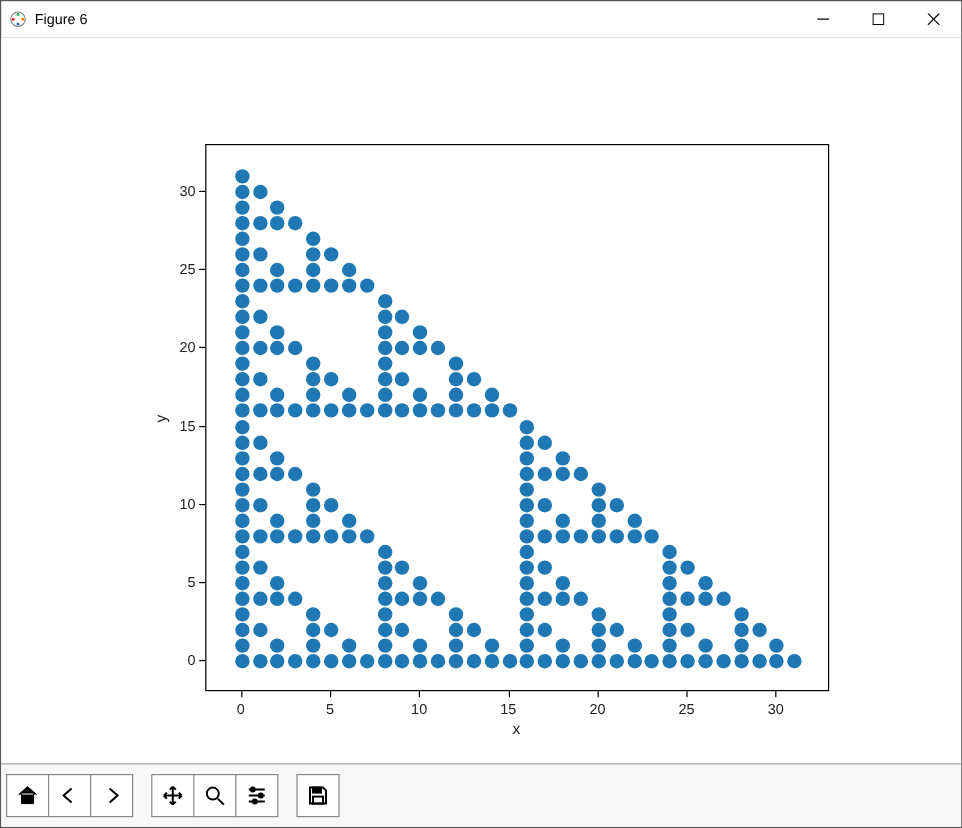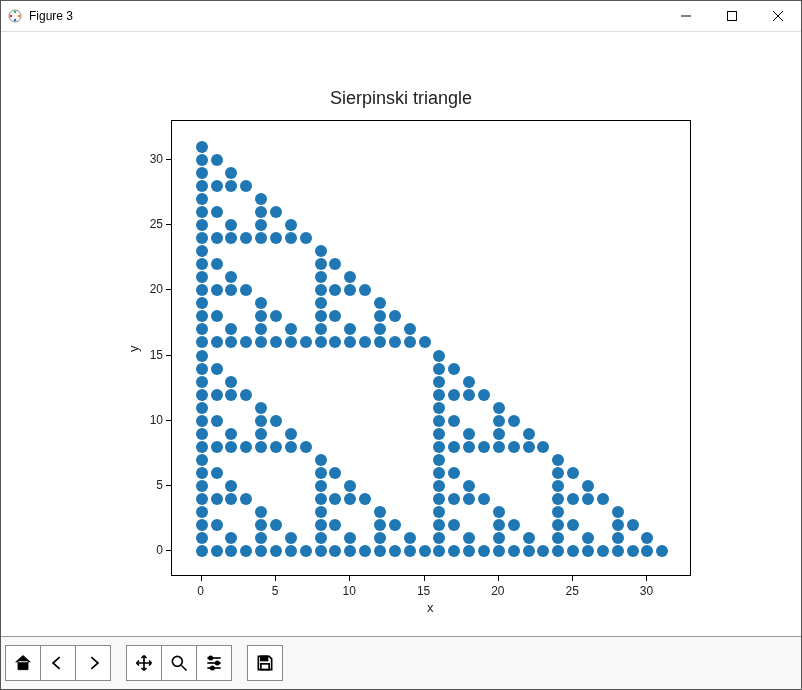--- a/index.html
+++ b/index.html
@@ -35,42 +35,41 @@
 <div class="titlebar">
   <span class="appicon">
     <svg viewBox="0 0 16 16">
         <circle cx="8" cy="8" r="6" fill="none" stroke="#888"></circle>
         <circle cx="8" cy="4" r="1.3" fill="#3b7"></circle>
         <circle cx="12" cy="8" r="1.3" fill="#f80"></circle>
         <circle cx="8" cy="12" r="1.3" fill="#36c"></circle>
         <circle cx="4" cy="8" r="1.3" fill="#d33"></circle>
       </svg>
   </span>
-  <span class="title">Figure 3</span>
+  <span class="title">Figure 6</span>
   <span class="spacer"></span>
   <div class="winbtn">
       <svg width="10" height="10">
         <line x1="0" y1="5" x2="10" y2="5"></line>
       </svg>
     </div>
   <div class="winbtn">
       <svg width="10" height="10">
         <rect x="0.5" y="0.5" width="9" height="9" fill="none"></rect>
       </svg>
     </div>
   <div class="winbtn">
       <svg width="10" height="10">
         <line x1="0" y1="0" x2="10" y2="10"></line>
         <line x1="10" y1="0" x2="0" y2="10"></line>
       </svg>
     </div>
 </div>
 
 <div class="figure" id="figure">
-  <div class="chart-title">Sierpinski triangle</div>
 <div class="plotbox" style="left: 170px; top: 88px; width: 520px; height: 456px;">
       <div class="dot" style="left: 29.7143px; top: 429.943px; background: rgb(31, 119, 180);"></div>
       <div class="dot" style="left: 44.5714px; top: 429.943px; background: rgb(31, 119, 180);"></div>
       <div class="dot" style="left: 59.4286px; top: 429.943px; background: rgb(31, 119, 180);"></div>
       <div class="dot" style="left: 74.2857px; top: 429.943px; background: rgb(31, 119, 180);"></div>
       <div class="dot" style="left: 89.1429px; top: 429.943px; background: rgb(31, 119, 180);"></div>
       <div class="dot" style="left: 104px; top: 429.943px; background: rgb(31, 119, 180);"></div>
       <div class="dot" style="left: 118.857px; top: 429.943px; background: rgb(31, 119, 180);"></div>
       <div class="dot" style="left: 133.714px; top: 429.943px; background: rgb(31, 119, 180);"></div>
       <div class="dot" style="left: 148.571px; top: 429.943px; background: rgb(31, 119, 180);"></div>

